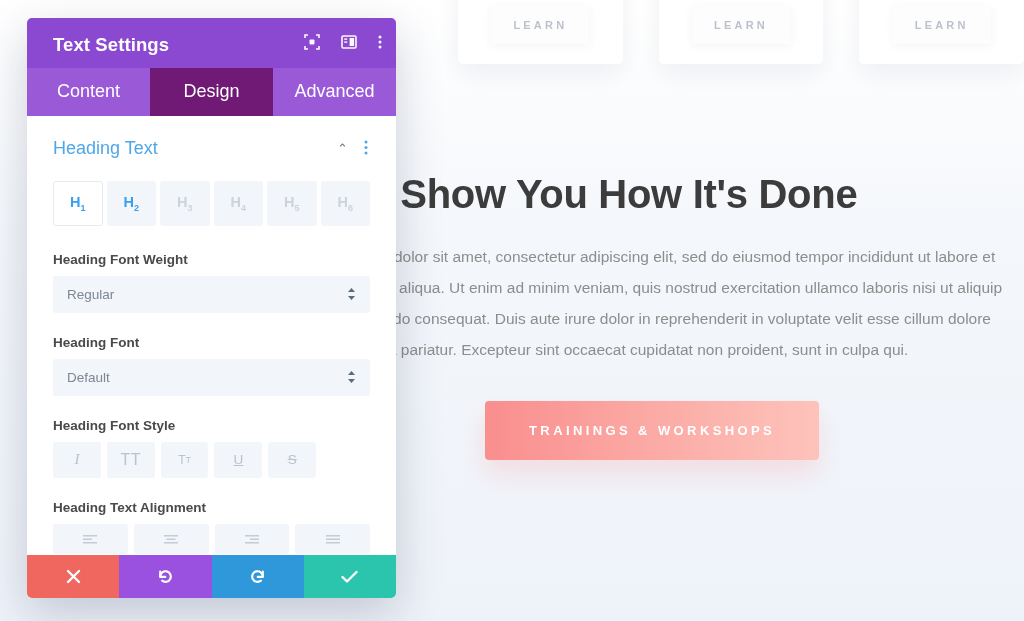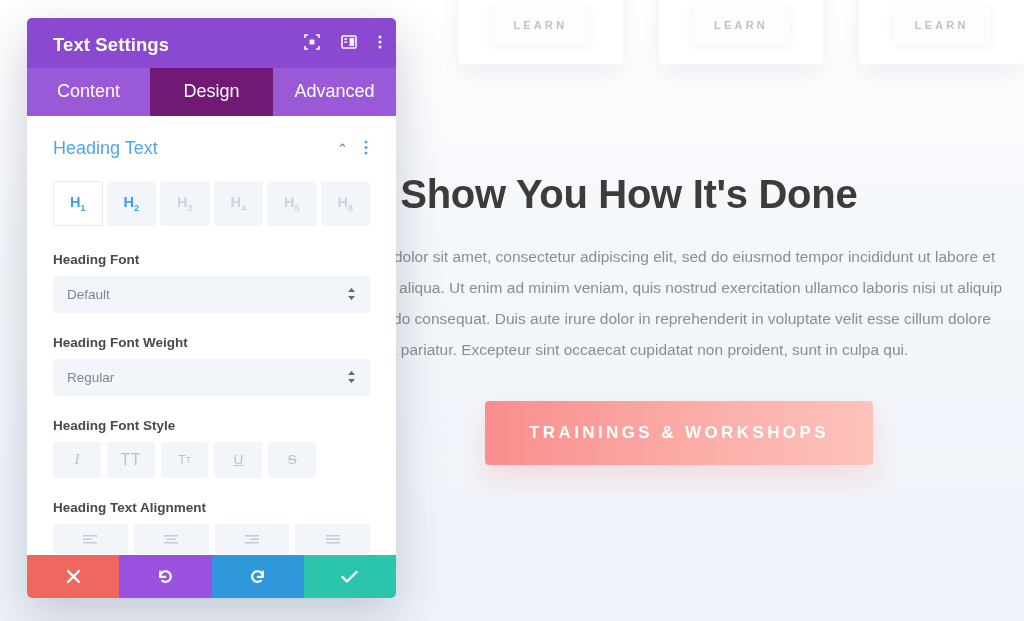--- a/index.html
+++ b/index.html
@@ -59,21 +59,21 @@
     line-height: 2.0;
     color: #8d8d8d;
     font-weight: 400;
     max-width: 710px;
   }
   .cta-wrap { margin-top: 36px; padding-left: 185px; }
   .cta {
     display: inline-block;
     background: linear-gradient(90deg,#f98e8e 0%,#fba9a4 48%,#fdc3bb 100%);
     color: #ffffff;
-    font-size: 17px;
+    font-size: 13px;
     font-weight: 700;
     letter-spacing: 3.4px;
     padding: 22px 44px;
     border-radius: 4px;
     border: none;
     cursor: pointer;
     box-shadow: 0 14px 26px rgba(249,142,142,.22);
     white-space: nowrap;
   }
 
@@ -327,36 +327,36 @@
         </div>
         <div class="hbtn">
           <span>H</span><sub>5</sub>
         </div>
         <div class="hbtn">
           <span>H</span><sub>6</sub>
         </div>
       </div>
 
       <div class="field">
-        <div class="f-label">Heading Font</div>
+        <div class="f-label">Heading Font Weight</div>
         <div class="f-select">
-          <span class="val">Default</span>
+          <span class="val">Regular</span>
           <span class="arrows">
             <svg width="9" height="14" viewBox="0 0 9 14">
               <path d="M4.5 1 L8 5 L1 5 Z" fill="#5d6b7a"></path>
               <path d="M4.5 13 L8 9 L1 9 Z" fill="#5d6b7a"></path>
             </svg>
           </span>
         </div>
       </div>
 
       <div class="field">
-        <div class="f-label">Heading Font Weight</div>
+        <div class="f-label">Heading Font</div>
         <div class="f-select">
-          <span class="val">Regular</span>
+          <span class="val">Default</span>
           <span class="arrows">
             <svg width="9" height="14" viewBox="0 0 9 14">
               <path d="M4.5 1 L8 5 L1 5 Z" fill="#5d6b7a"></path>
               <path d="M4.5 13 L8 9 L1 9 Z" fill="#5d6b7a"></path>
             </svg>
           </span>
         </div>
       </div>
 
       <div class="field">

